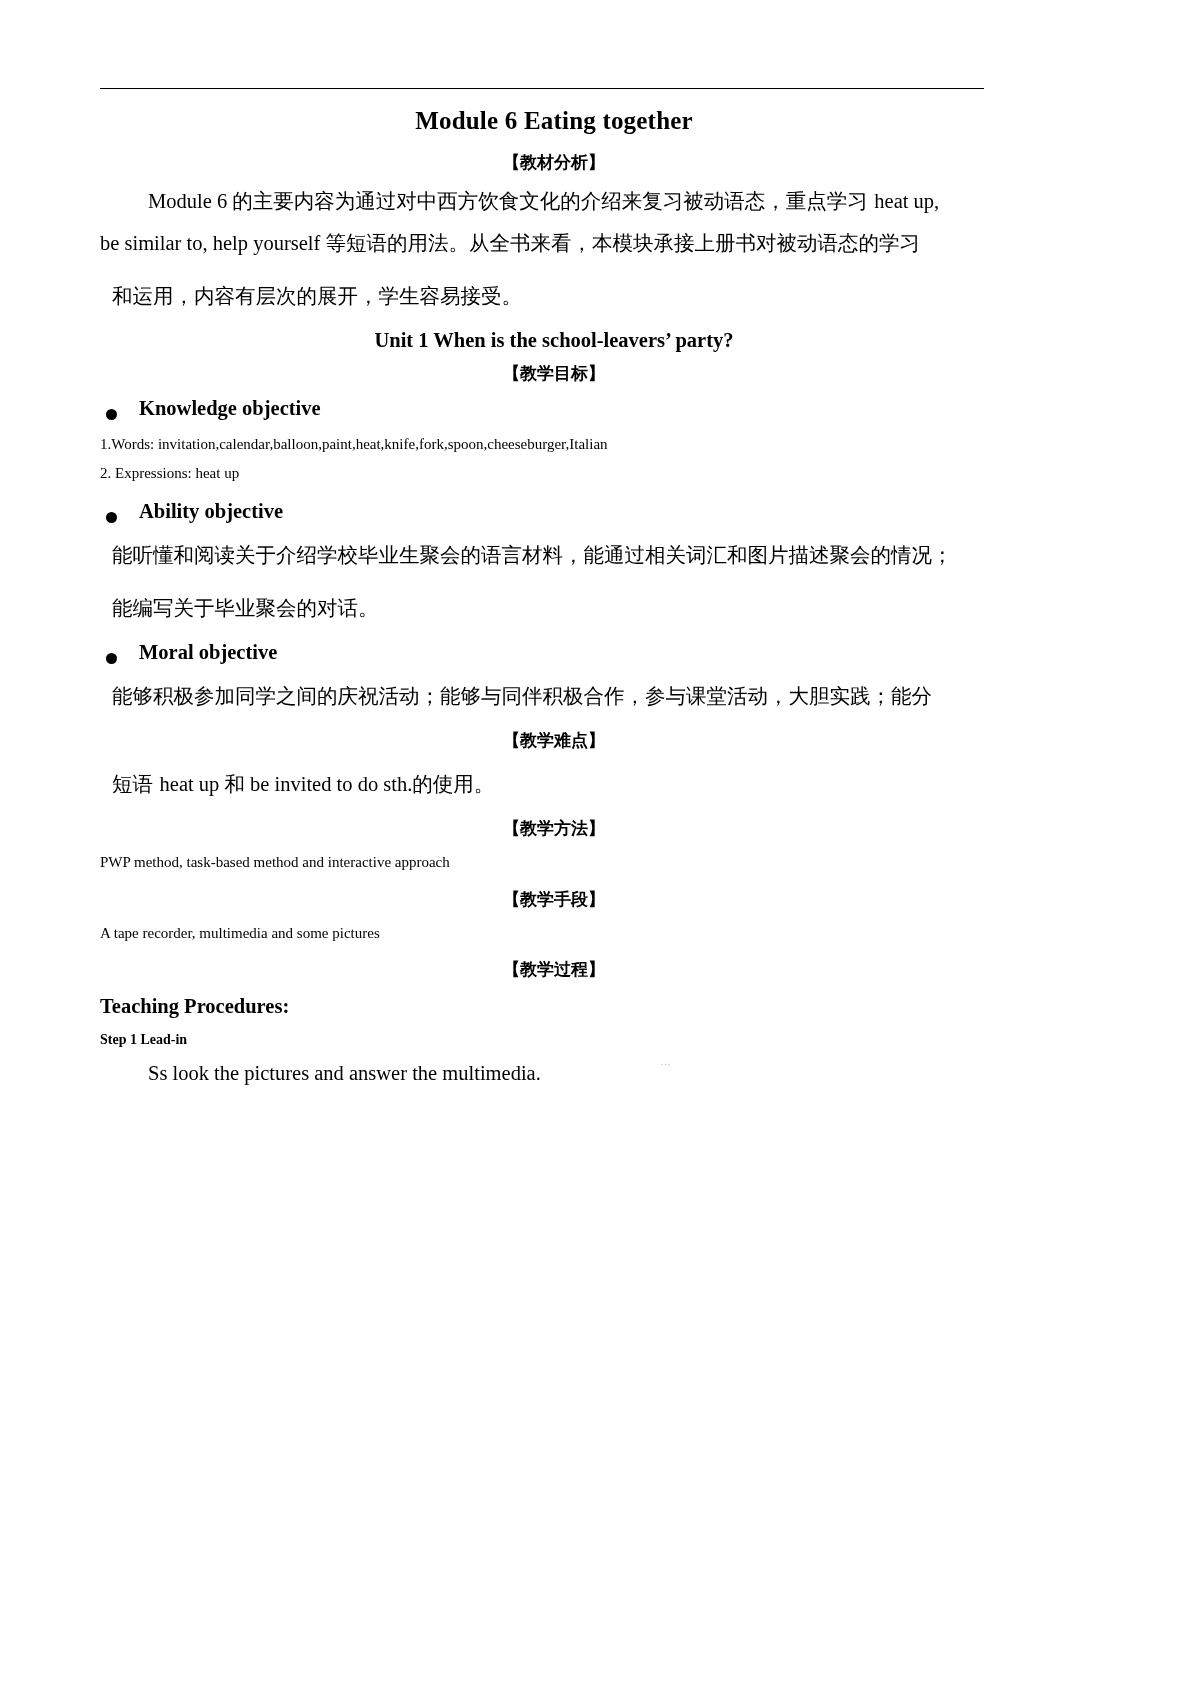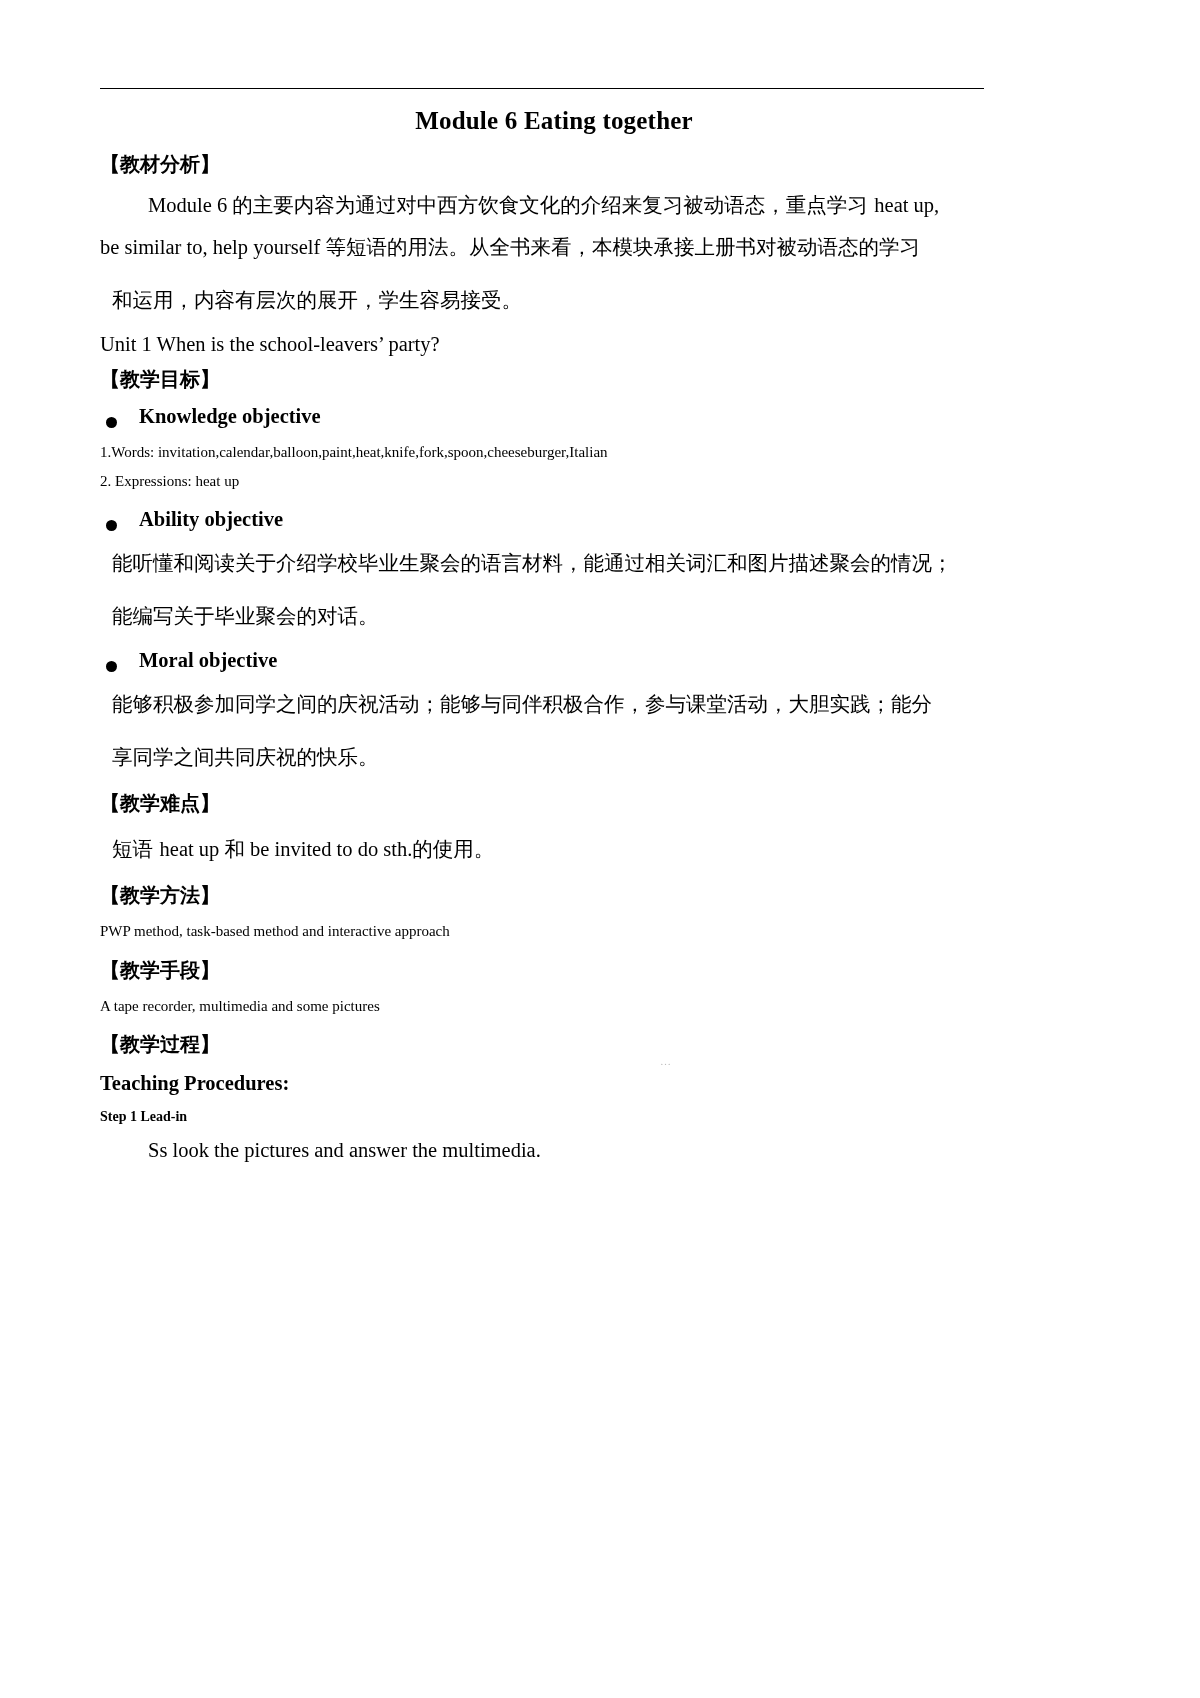--- a/index.html
+++ b/index.html
@@ -30,36 +30,38 @@
     margin: 0 0 18px 0;
   }
   .doc-title {
     text-align: center;
     font-weight: bold;
     font-size: 25px;
     letter-spacing: 0.2px;
     margin: 0 0 16px 0;
   }
   .bracket-head {
-    font-size: 20px;
+    font-size: 17px;
     font-weight: bold;
     margin: 10px 0 8px 0;
     font-family: "DejaVu Sans", sans-serif;
+    text-align: center;
   }
   .para {
     font-size: 20.5px;
     line-height: 1.95;
     text-align: justify;
     margin: 0 0 2px 0;
   }
   .para-indent {
     text-indent: 48px;
   }
   .unit-title {
-    font-weight: normal;
+    text-align: center;
+    font-weight: bold;
     font-size: 20.5px;
     margin: 6px 0 10px 0;
   }
   .bullet-row {
     display: flex;
     align-items: flex-end;
     margin: 12px 0 10px 0;
   }
   .bullet-dot {
     width: 11px;
@@ -152,21 +154,20 @@
 
     <p class="cn-line">能听懂和阅读关于介绍学校毕业生聚会的语言材料，能通过相关词汇和图片描述聚会的情况；</p>
     <p class="cn-line">能编写关于毕业聚会的对话。</p>
 
     <div class="bullet-row">
       <span class="bullet-dot"></span>
       <span class="bullet-label">Moral objective</span>
     </div>
 
     <p class="cn-line">能够积极参加同学之间的庆祝活动；能够与同伴积极合作，参与课堂活动，大胆实践；能分</p>
-    <p class="cn-line">享同学之间共同庆祝的快乐。</p>
 
     <div class="bracket-head">【教学难点】</div>
 
     <p class="cn-line mixed"><span class="cn">短语 </span><span>heat up </span><span class="cn">和</span><span>  be invited to do sth.</span><span class="cn">的使用。</span></p>
 
     <div class="bracket-head">【教学方法】</div>
     <p class="line">PWP method, task-based method and interactive approach</p>
 
     <div class="bracket-head">【教学手段】</div>
     <p class="line">A tape recorder, multimedia and some pictures</p>

